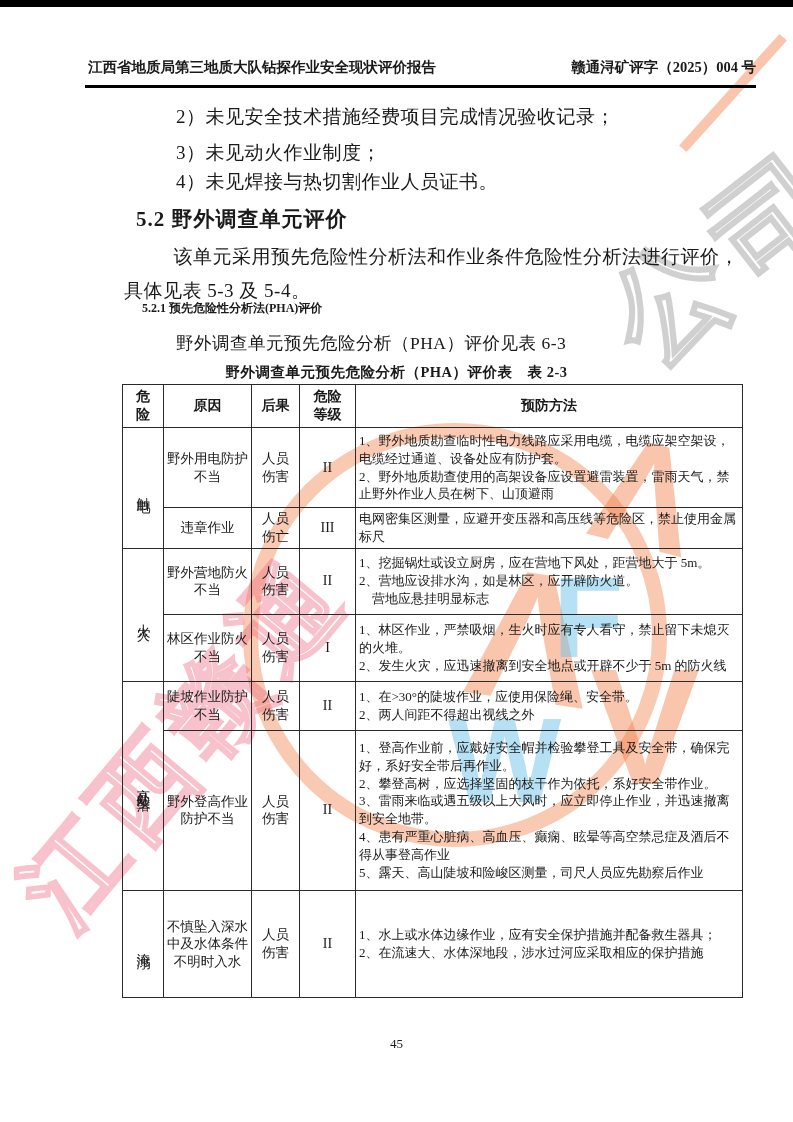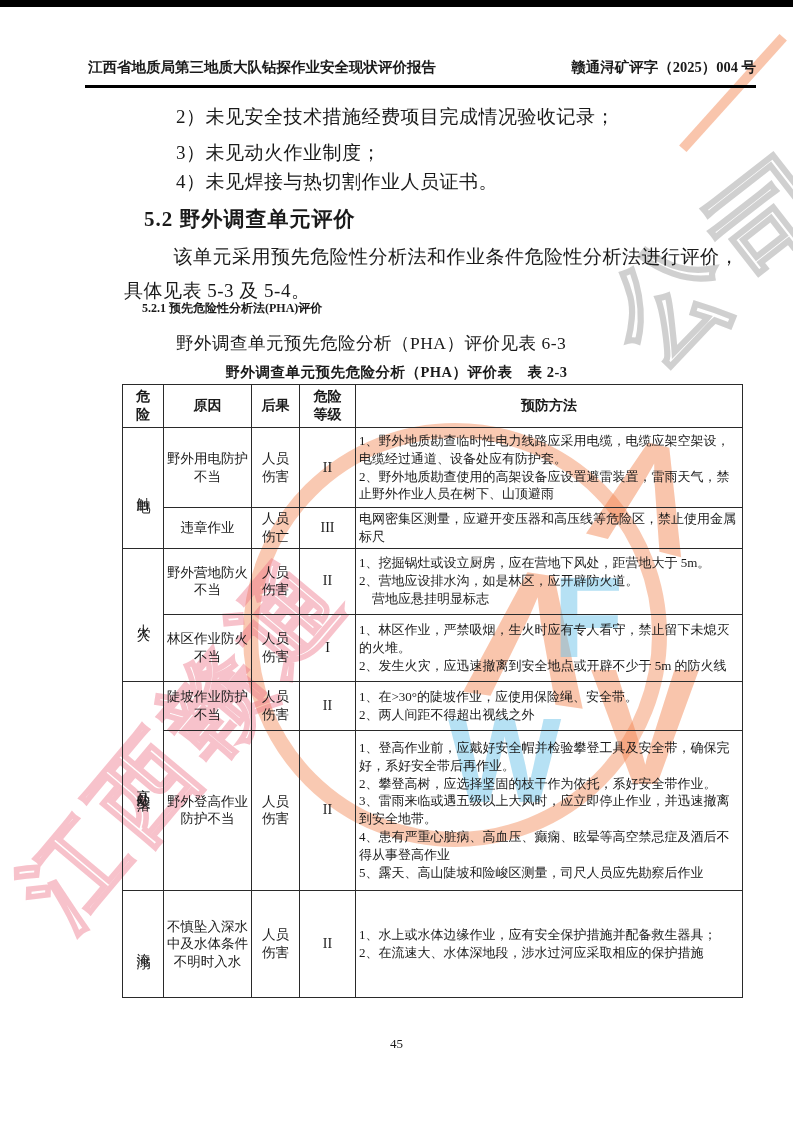--- a/index.html
+++ b/index.html
@@ -18,21 +18,21 @@
   .header-row {
     position:absolute; left:88px; top:58px; width:668px;
     display:flex; justify-content:space-between; align-items:baseline;
     font-weight:bold; font-size:14.5px;
   }
   .rule { position:absolute; left:85px; top:85px; width:671px; height:3px; background:#000; }
 
   .list-item { position:absolute; left:176px; font-size:19px; letter-spacing:0.5px; white-space:nowrap; }
   .li-0 { top:104px; } .li-1 { top:140px; } .li-2 { top:169px; }
 
-  .h-52 { position:absolute; left:144px; top:205px; font-size:21px; font-weight:bold; letter-spacing:1px; }
+  .h-52 { position:absolute; left:136px; top:205px; font-size:21px; font-weight:bold; letter-spacing:1px; }
   .para-52 {
     position:absolute; left:124px; top:240px; width:622px;
     font-size:19px; line-height:34px; text-indent:2.6em; letter-spacing:0.5px;
   }
   .h-521 { position:absolute; left:142px; top:300px; font-size:12px; font-weight:bold; }
   .para-521 { position:absolute; left:176px; top:331px; font-size:17.5px; letter-spacing:0.5px; }
 
   .tbl-caption {
     position:absolute; left:0; top:363px; width:793px; text-align:center;
     font-size:14.5px; font-weight:bold; letter-spacing:0.5px;

